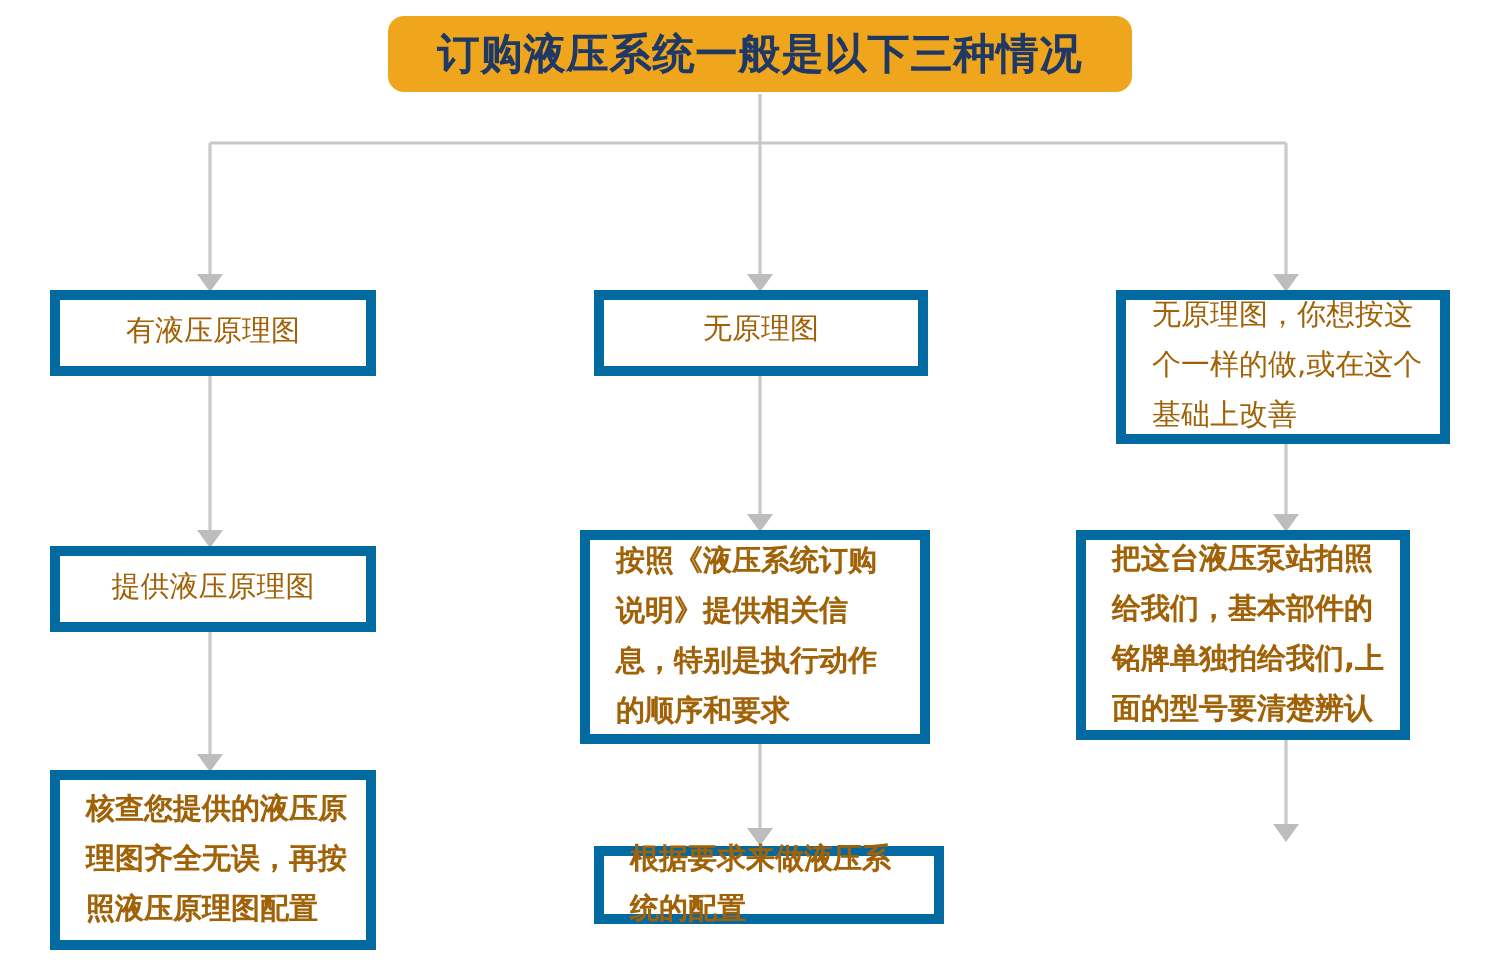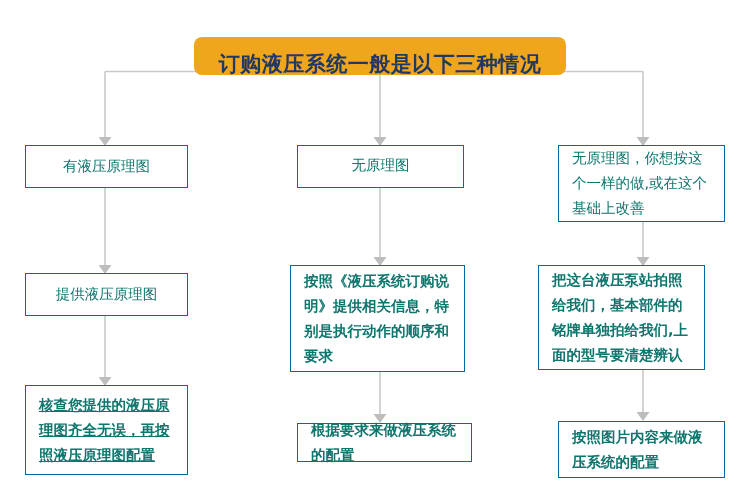--- a/index.html
+++ b/index.html
@@ -21,43 +21,42 @@
   
   .title-pill {
     position: absolute;
     left: 194px;
     top: 8px;
     width: 372px;
     height: 38px;
     background: #F0A61C;
     border-radius: 8px;
     display: flex;
-    align-items: flex-end;
+    align-items: center;
     justify-content: center;
     box-sizing: border-box;
-    margin-top: 29px;
   }
   .title-pill .title-text {
     color: #1F3864;
     font-size: 21px;
     font-weight: bold;
     letter-spacing: 0.5px;
     line-height: 1;
     white-space: nowrap;
   }
 
   
   .node {
     position: absolute;
     box-sizing: border-box;
-    border: 1px solid #0369a1;
+    border: 5px solid #0369a1;
     background: #ffffff;
     display: flex;
     align-items: center;
-    color: #0f766e;
+    color: #a16207;
   }
   .node .node-text {
     display: block;
     width: 100%;
     font-size: 14.5px;
     line-height: 25px;
   }
   .node.center .node-text {
     text-align: center;
   }
@@ -132,21 +131,21 @@
   </div>
 
   <div class="node center" style="left:25px; top:145px; width:163px; height:43px;">
     <span class="node-text">有液压原理图</span>
   </div>
 
   <div class="node center" style="left:25px; top:273px; width:163px; height:43px;">
     <span class="node-text">提供液压原理图</span>
   </div>
 
-  <div class="node left-align bold" style="left:25px; top:385px; width:163px; height:90px;text-decoration:underline;">
+  <div class="node left-align bold" style="left:25px; top:385px; width:163px; height:90px;">
     <span class="node-text">核查您提供的液压原理图齐全无误，再按照液压原理图配置</span>
   </div>
 
   <div class="node center" style="left:297px; top:145px; width:167px; height:43px;font-family:Liberation Mono, monospace;">
     <span class="node-text">无原理图</span>
   </div>
 
   <div class="node left-align bold" style="left:290px; top:265px; width:175px; height:107px;">
     <span class="node-text">按照《液压系统订购说明》提供相关信息，特别是执行动作的顺序和要求</span>
   </div>
@@ -156,17 +155,14 @@
   </div>
 
   <div class="node left-align" style="left:558px; top:145px; width:167px; height:77px;">
     <span class="node-text">无原理图，你想按这个一样的做,或在这个基础上改善</span>
   </div>
 
   <div class="node left-align bold" style="left:538px; top:265px; width:167px; height:105px;">
     <span class="node-text">把这台液压泵站拍照给我们，基本部件的铭牌单独拍给我们,上面的型号要清楚辨认</span>
   </div>
 
-  <div class="node left-align bold" style="left:558px; top:421px; width:167px; height:57px;">
-    <span class="node-text">按照图片内容来做液压系统的配置</span>
-  </div>
 
 </div>
 
 </body></html>

